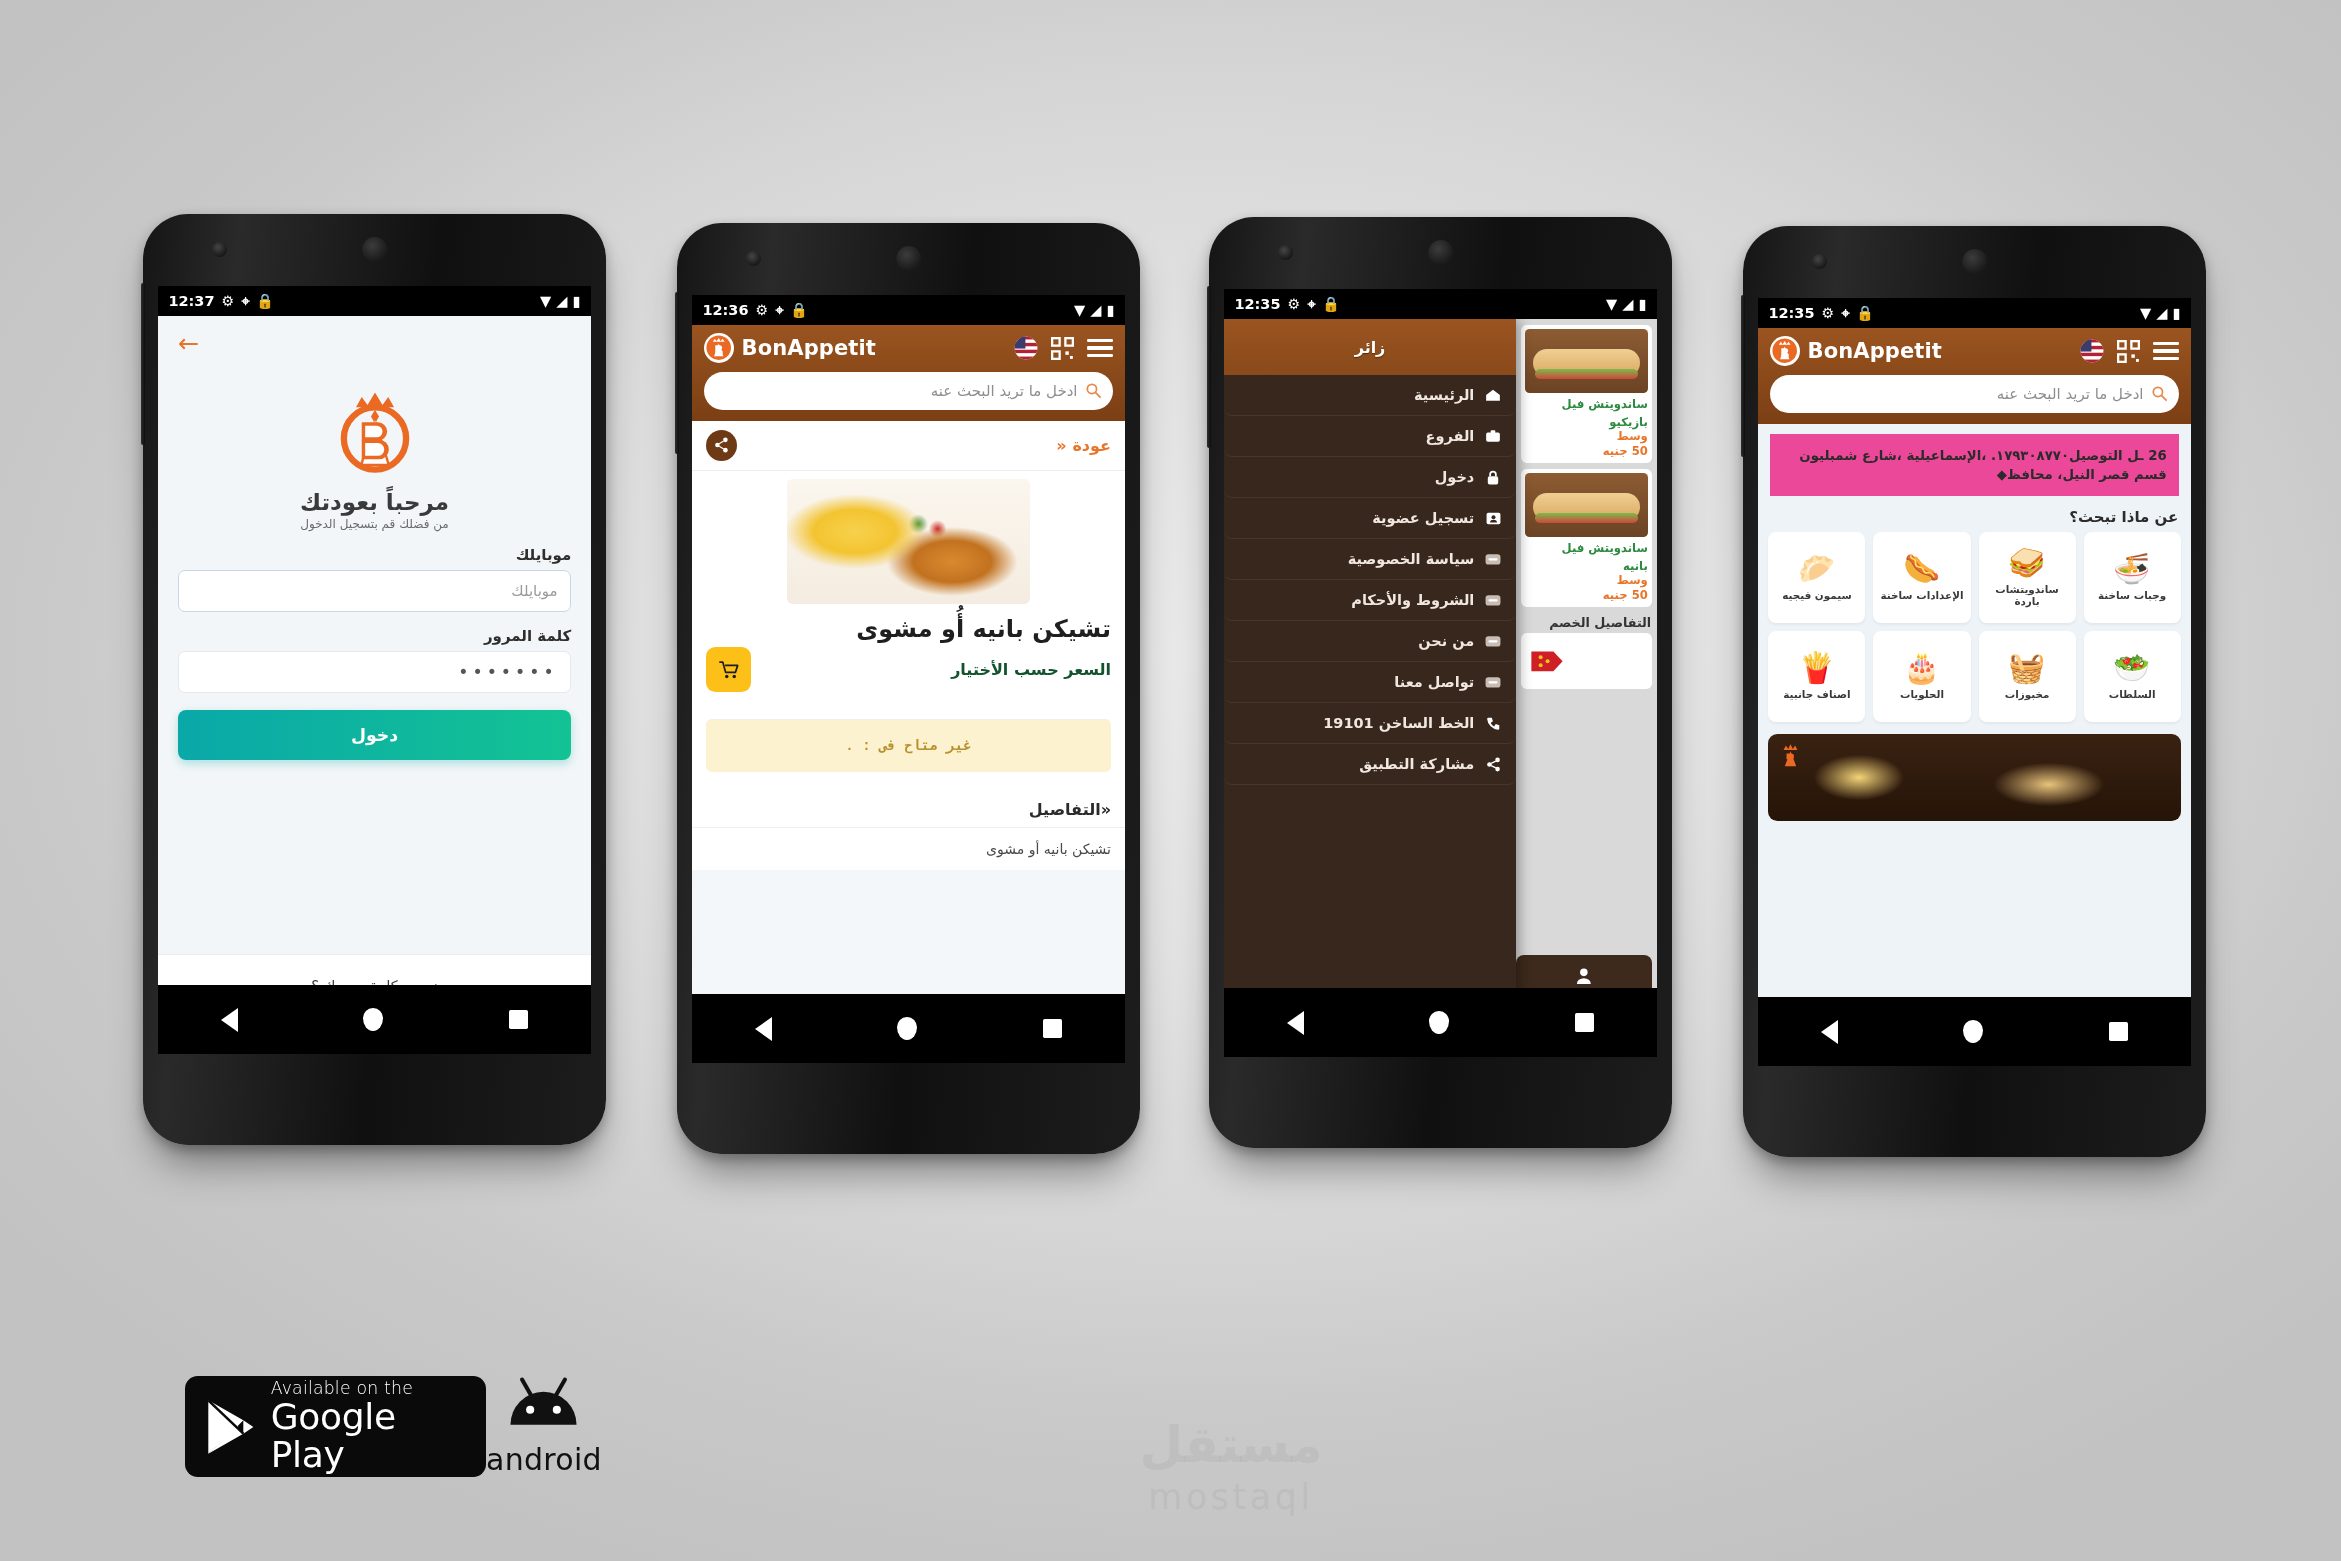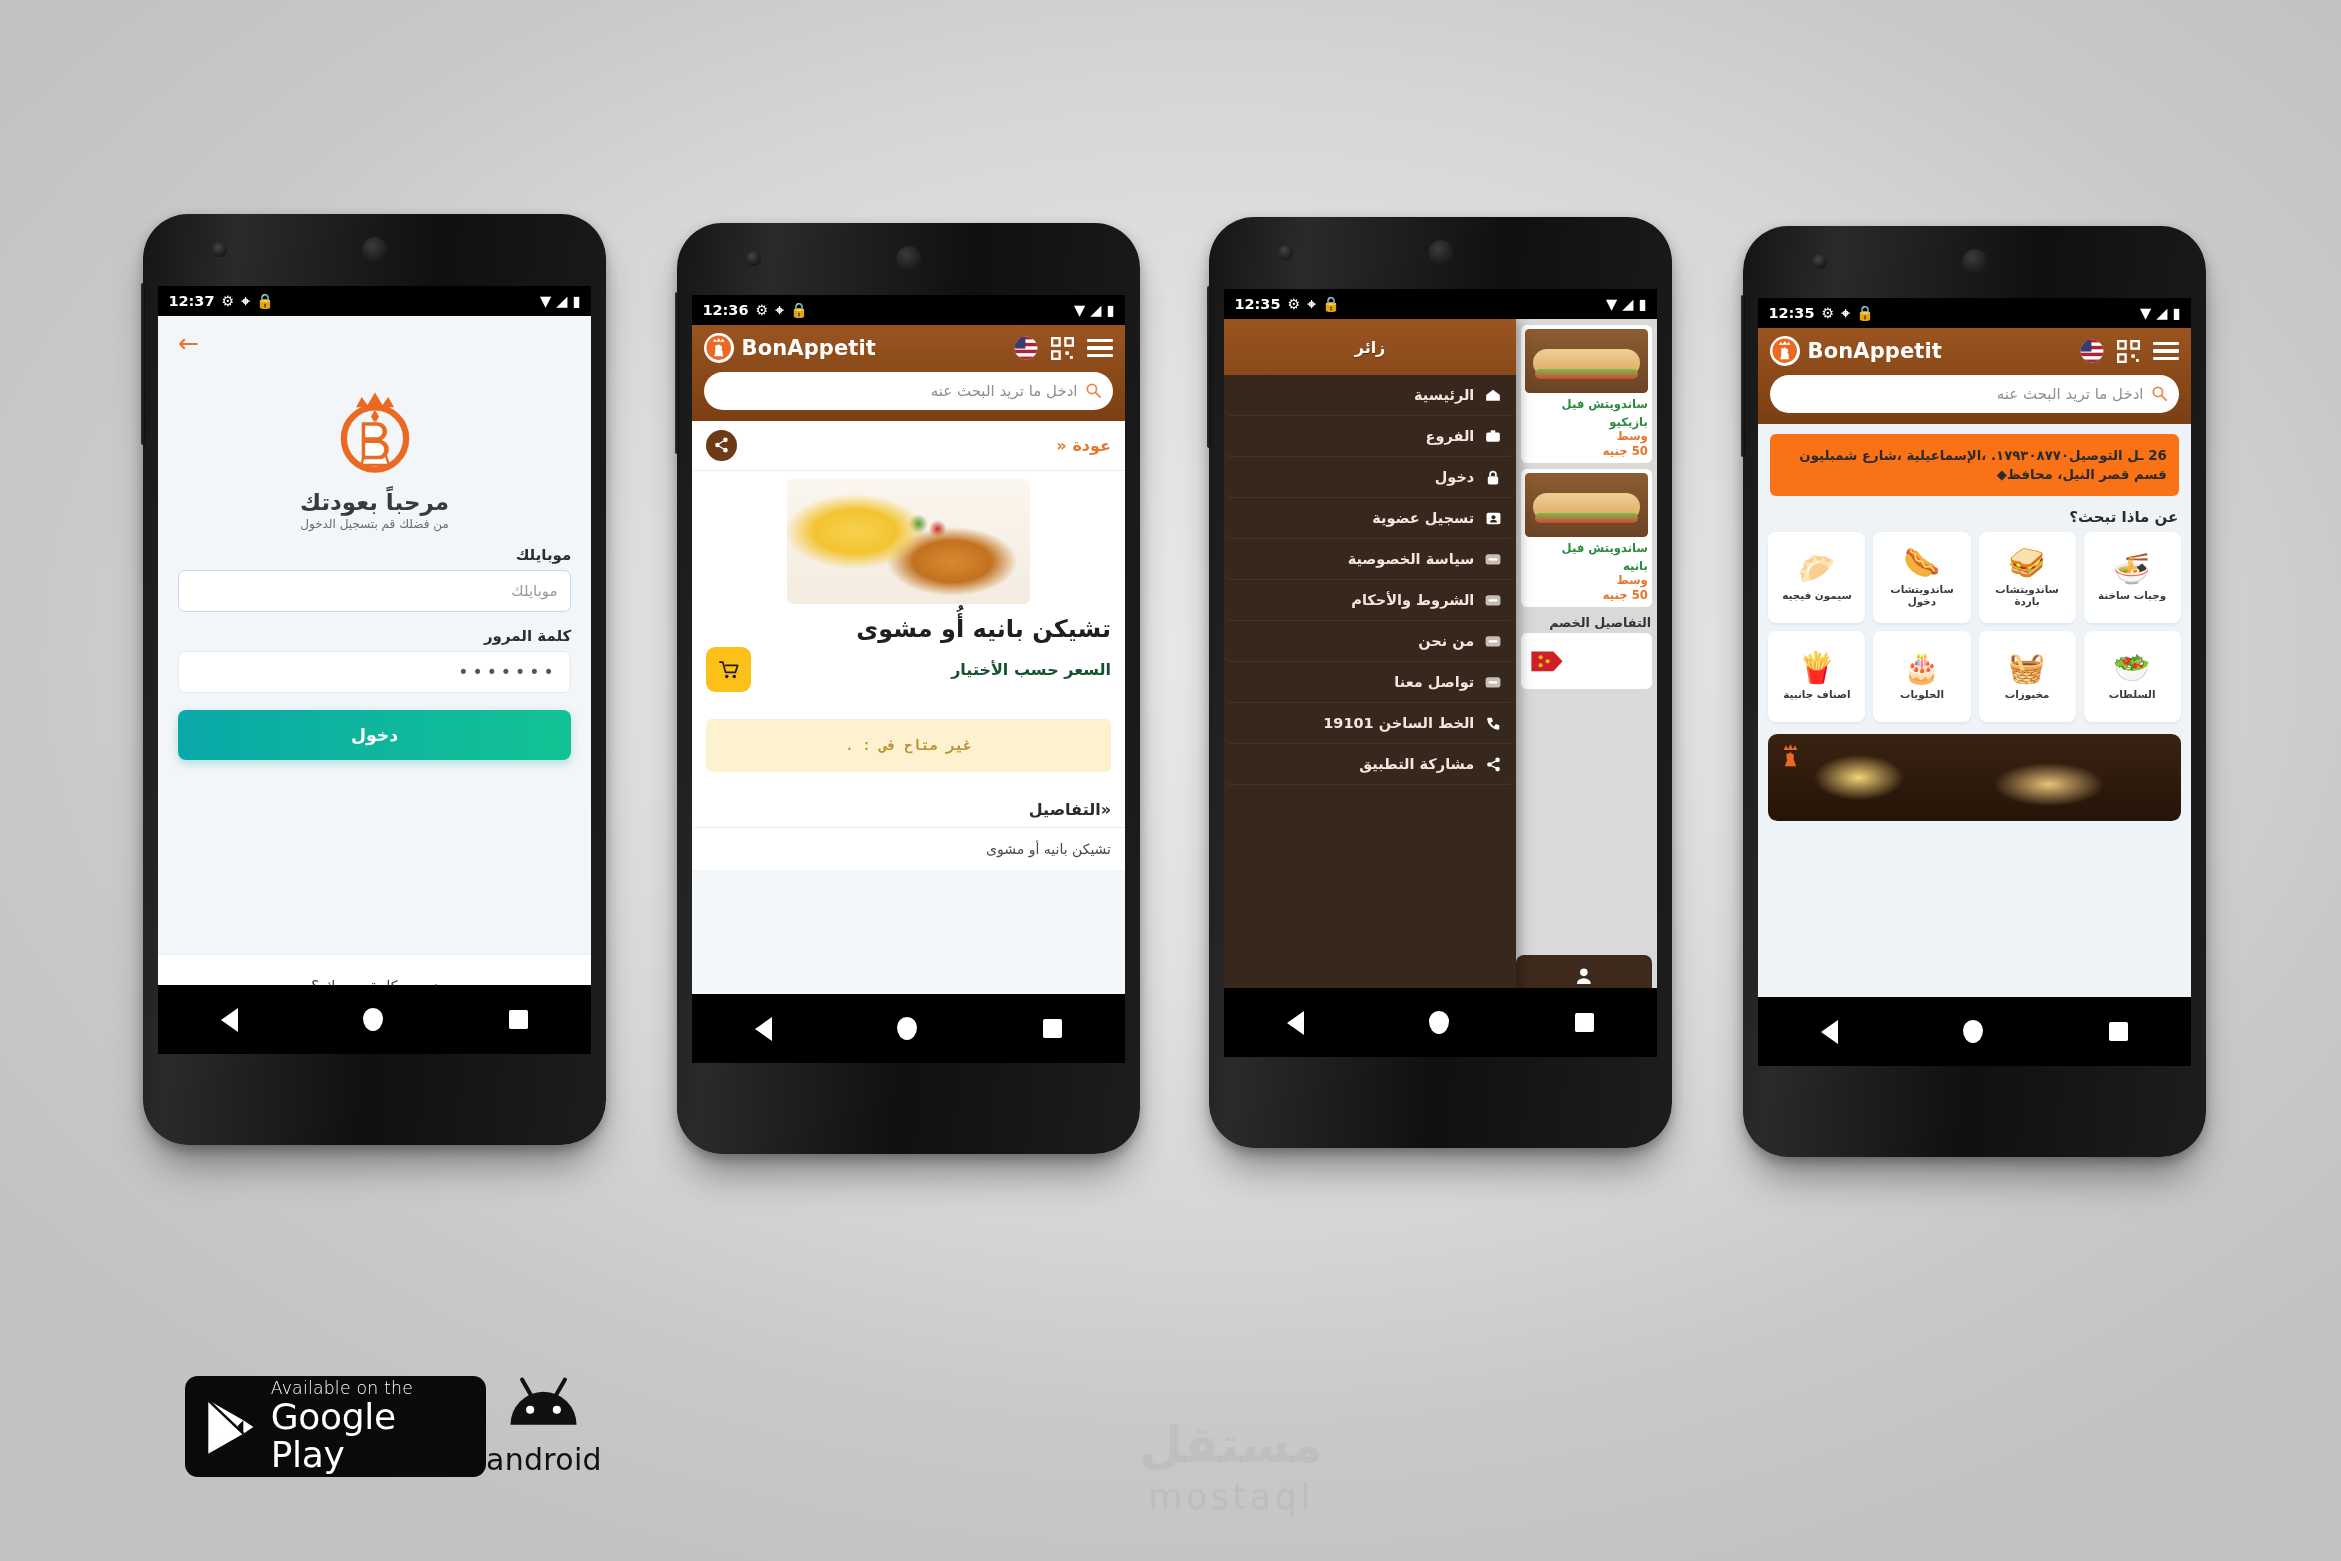--- a/index.html
+++ b/index.html
@@ -203,21 +203,21 @@
     height: 41px; display:flex; align-items:center; gap: 9.3px;
     padding: 0 12.7px; direction: rtl;
     border-bottom: 0.6px solid rgba(255,255,255,.07);
     color:#efe7e0; font-size: 14.5px; font-weight: 600; border-radius: 8px;
   }
   .drawer-item .di-ico { width: 19.7px; display:flex; align-items:center; justify-content:center; flex:0 0 19.7px; }
 
   
   .s4 { height:100%; background:#eef3f7; display:flex; flex-direction:column; position:relative; }
   .addr-card {
-    background:#f97316; border-radius: 6px; margin: 10.4px 11.6px 0 11.6px; padding: 11.6px 12.7px;
+    background:#ec4899; border-radius: 0; margin: 10.4px 11.6px 0 11.6px; padding: 11.6px 12.7px;
     direction: rtl; text-align: right; font-size: 13.3px; font-weight: 700; color:#2b2b2b; line-height: 1.45;
   }
   .s4-q { direction: rtl; text-align:right; padding: 12.7px 12.7px 5.8px 12.7px; font-size: 15px; font-weight: 700; color:#2b2b2b; }
   .cat-grid { display:grid; grid-template-columns: repeat(4,1fr); gap: 8px; padding: 0 10.4px; direction: rtl; }
   .cat-card {
     background:#fff; border-radius: 8px; min-height: 91px;
     display:flex; flex-direction:column; align-items:center; justify-content:center; gap: 4.6px;
     box-shadow: 0 1.2px 2.9px rgba(0,0,0,.05); padding: 5.8px 3.5px;
   }
   .cat-emoji { font-size: 30px; line-height: 1; }
@@ -702,21 +702,21 @@
         <div class="cat-card">
           <span class="cat-emoji">🍜</span>
           <span class="cat-label">وجبات ساخنة</span>
         </div>
         <div class="cat-card">
           <span class="cat-emoji">🥪</span>
           <span class="cat-label">ساندويتشات باردة</span>
         </div>
         <div class="cat-card">
           <span class="cat-emoji">🌭</span>
-          <span class="cat-label">ساندويتشات دخول</span>
+          <span class="cat-label">الإعدادات ساخنة</span>
         </div>
         <div class="cat-card">
           <span class="cat-emoji">🥟</span>
           <span class="cat-label">سي‍مون فيجيه</span>
         </div>
         <div class="cat-card">
           <span class="cat-emoji">🥗</span>
           <span class="cat-label">السلطات</span>
         </div>
         <div class="cat-card">

